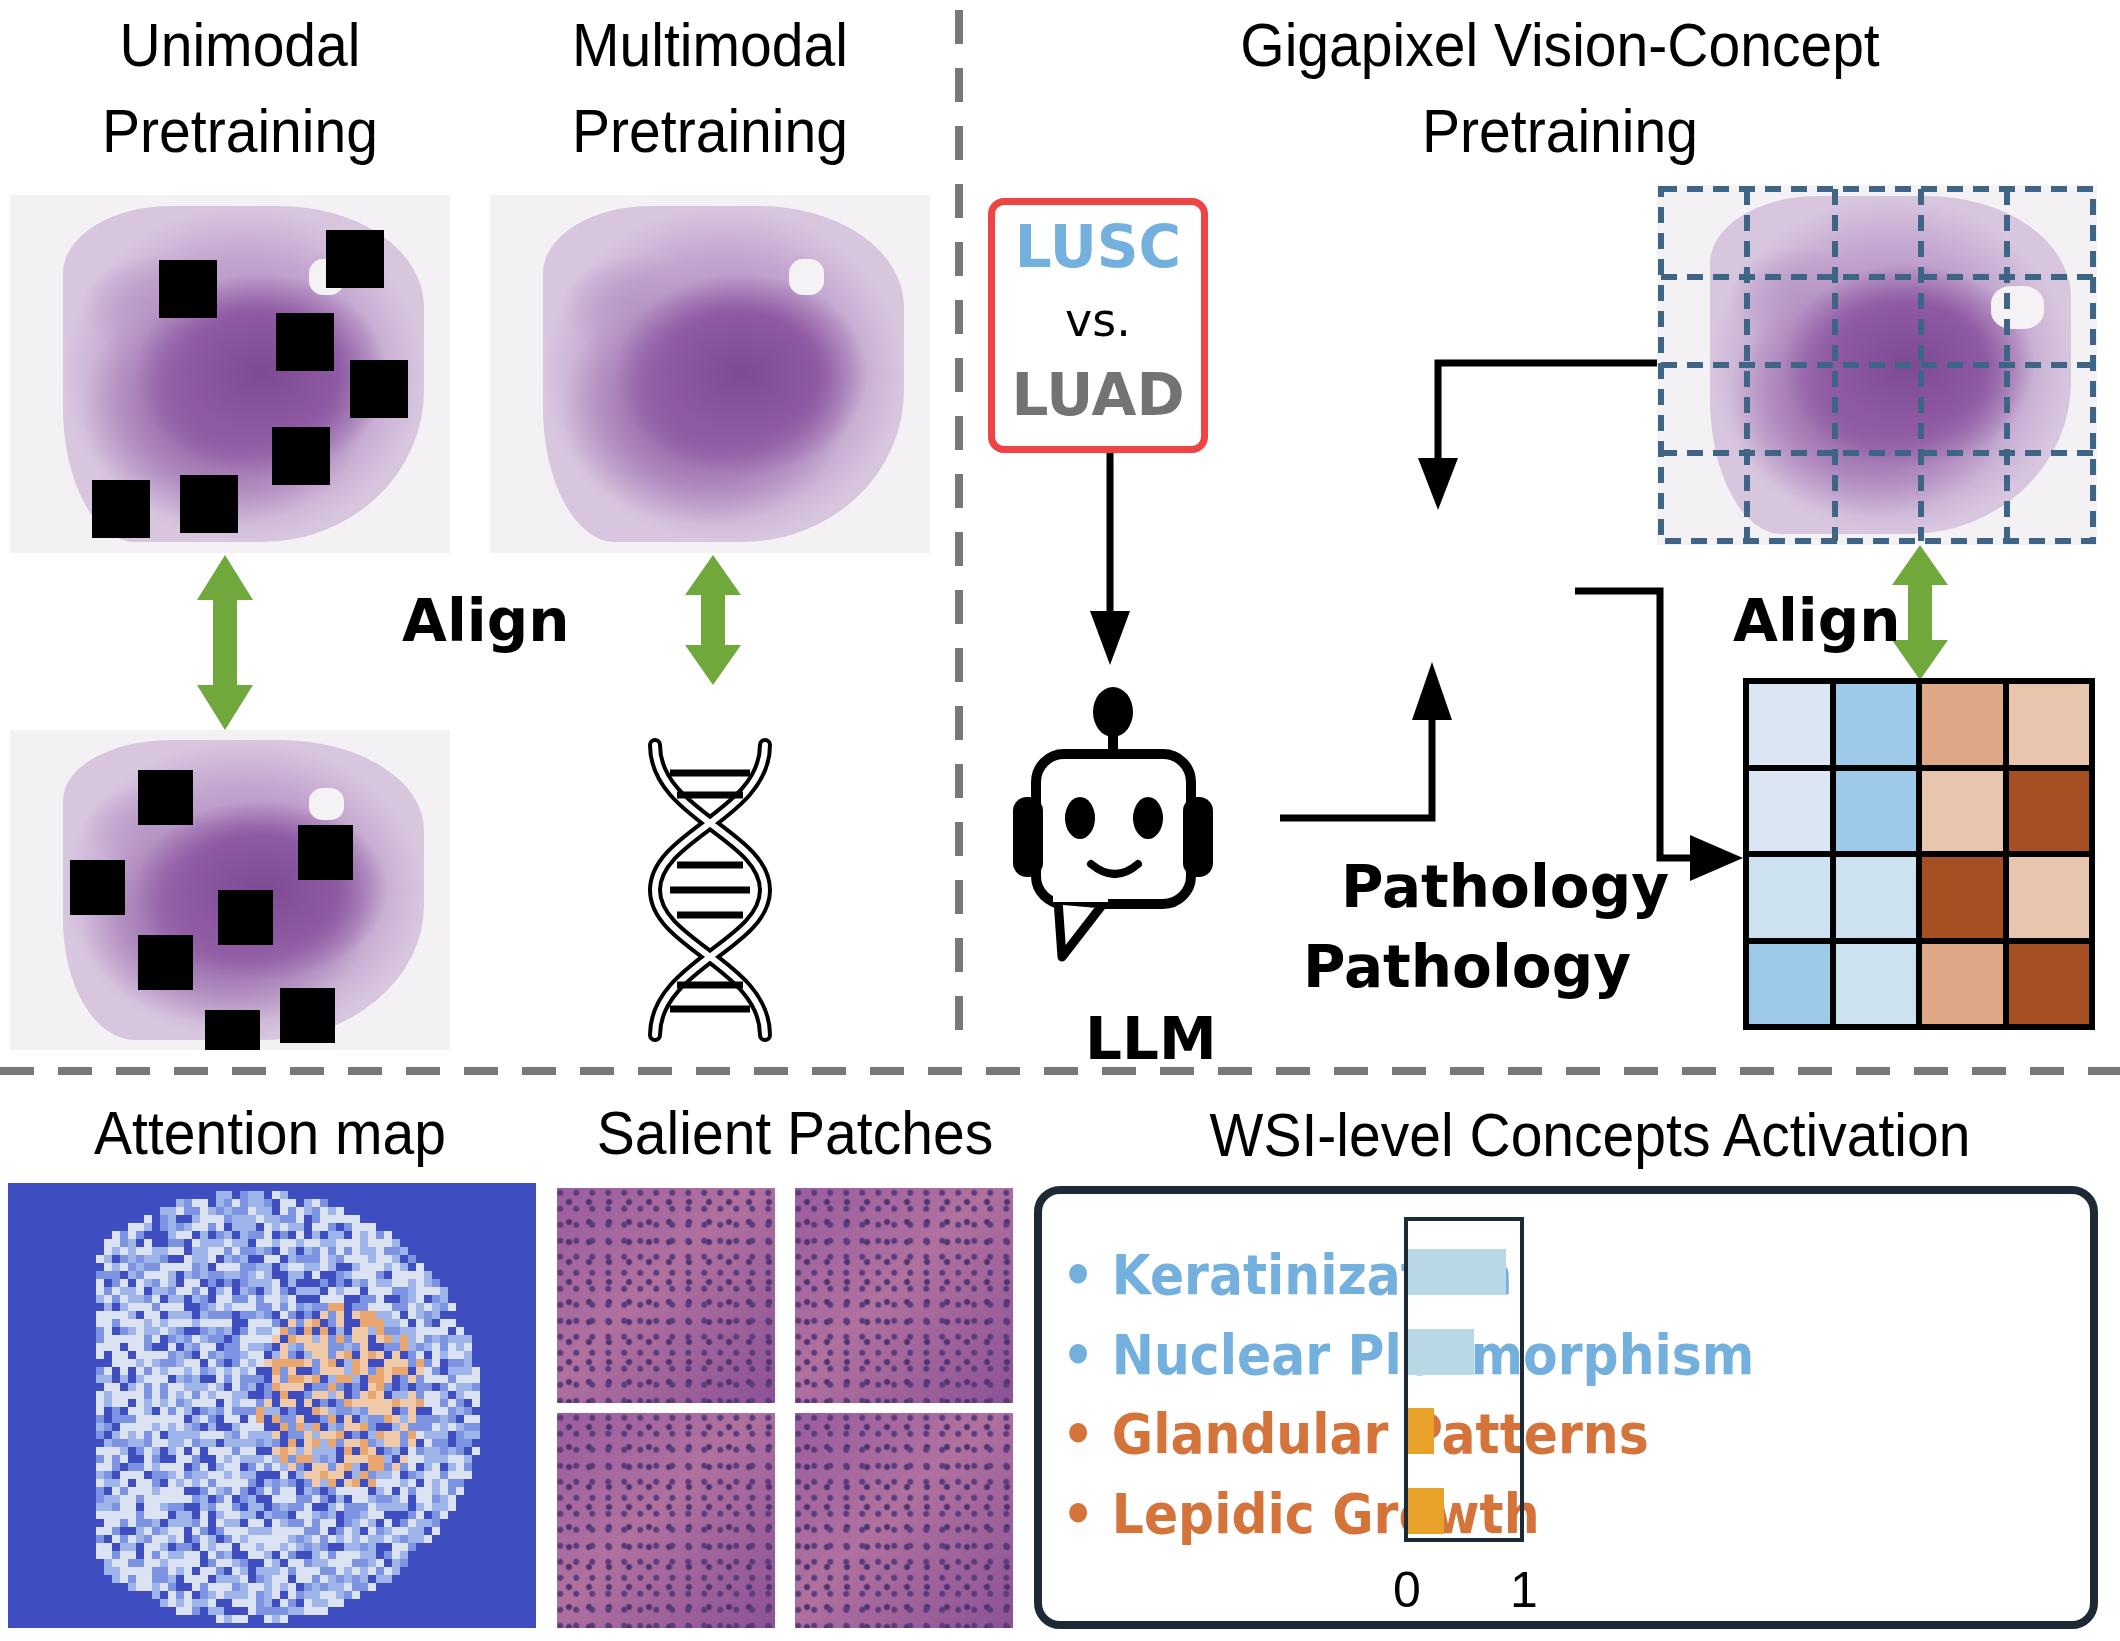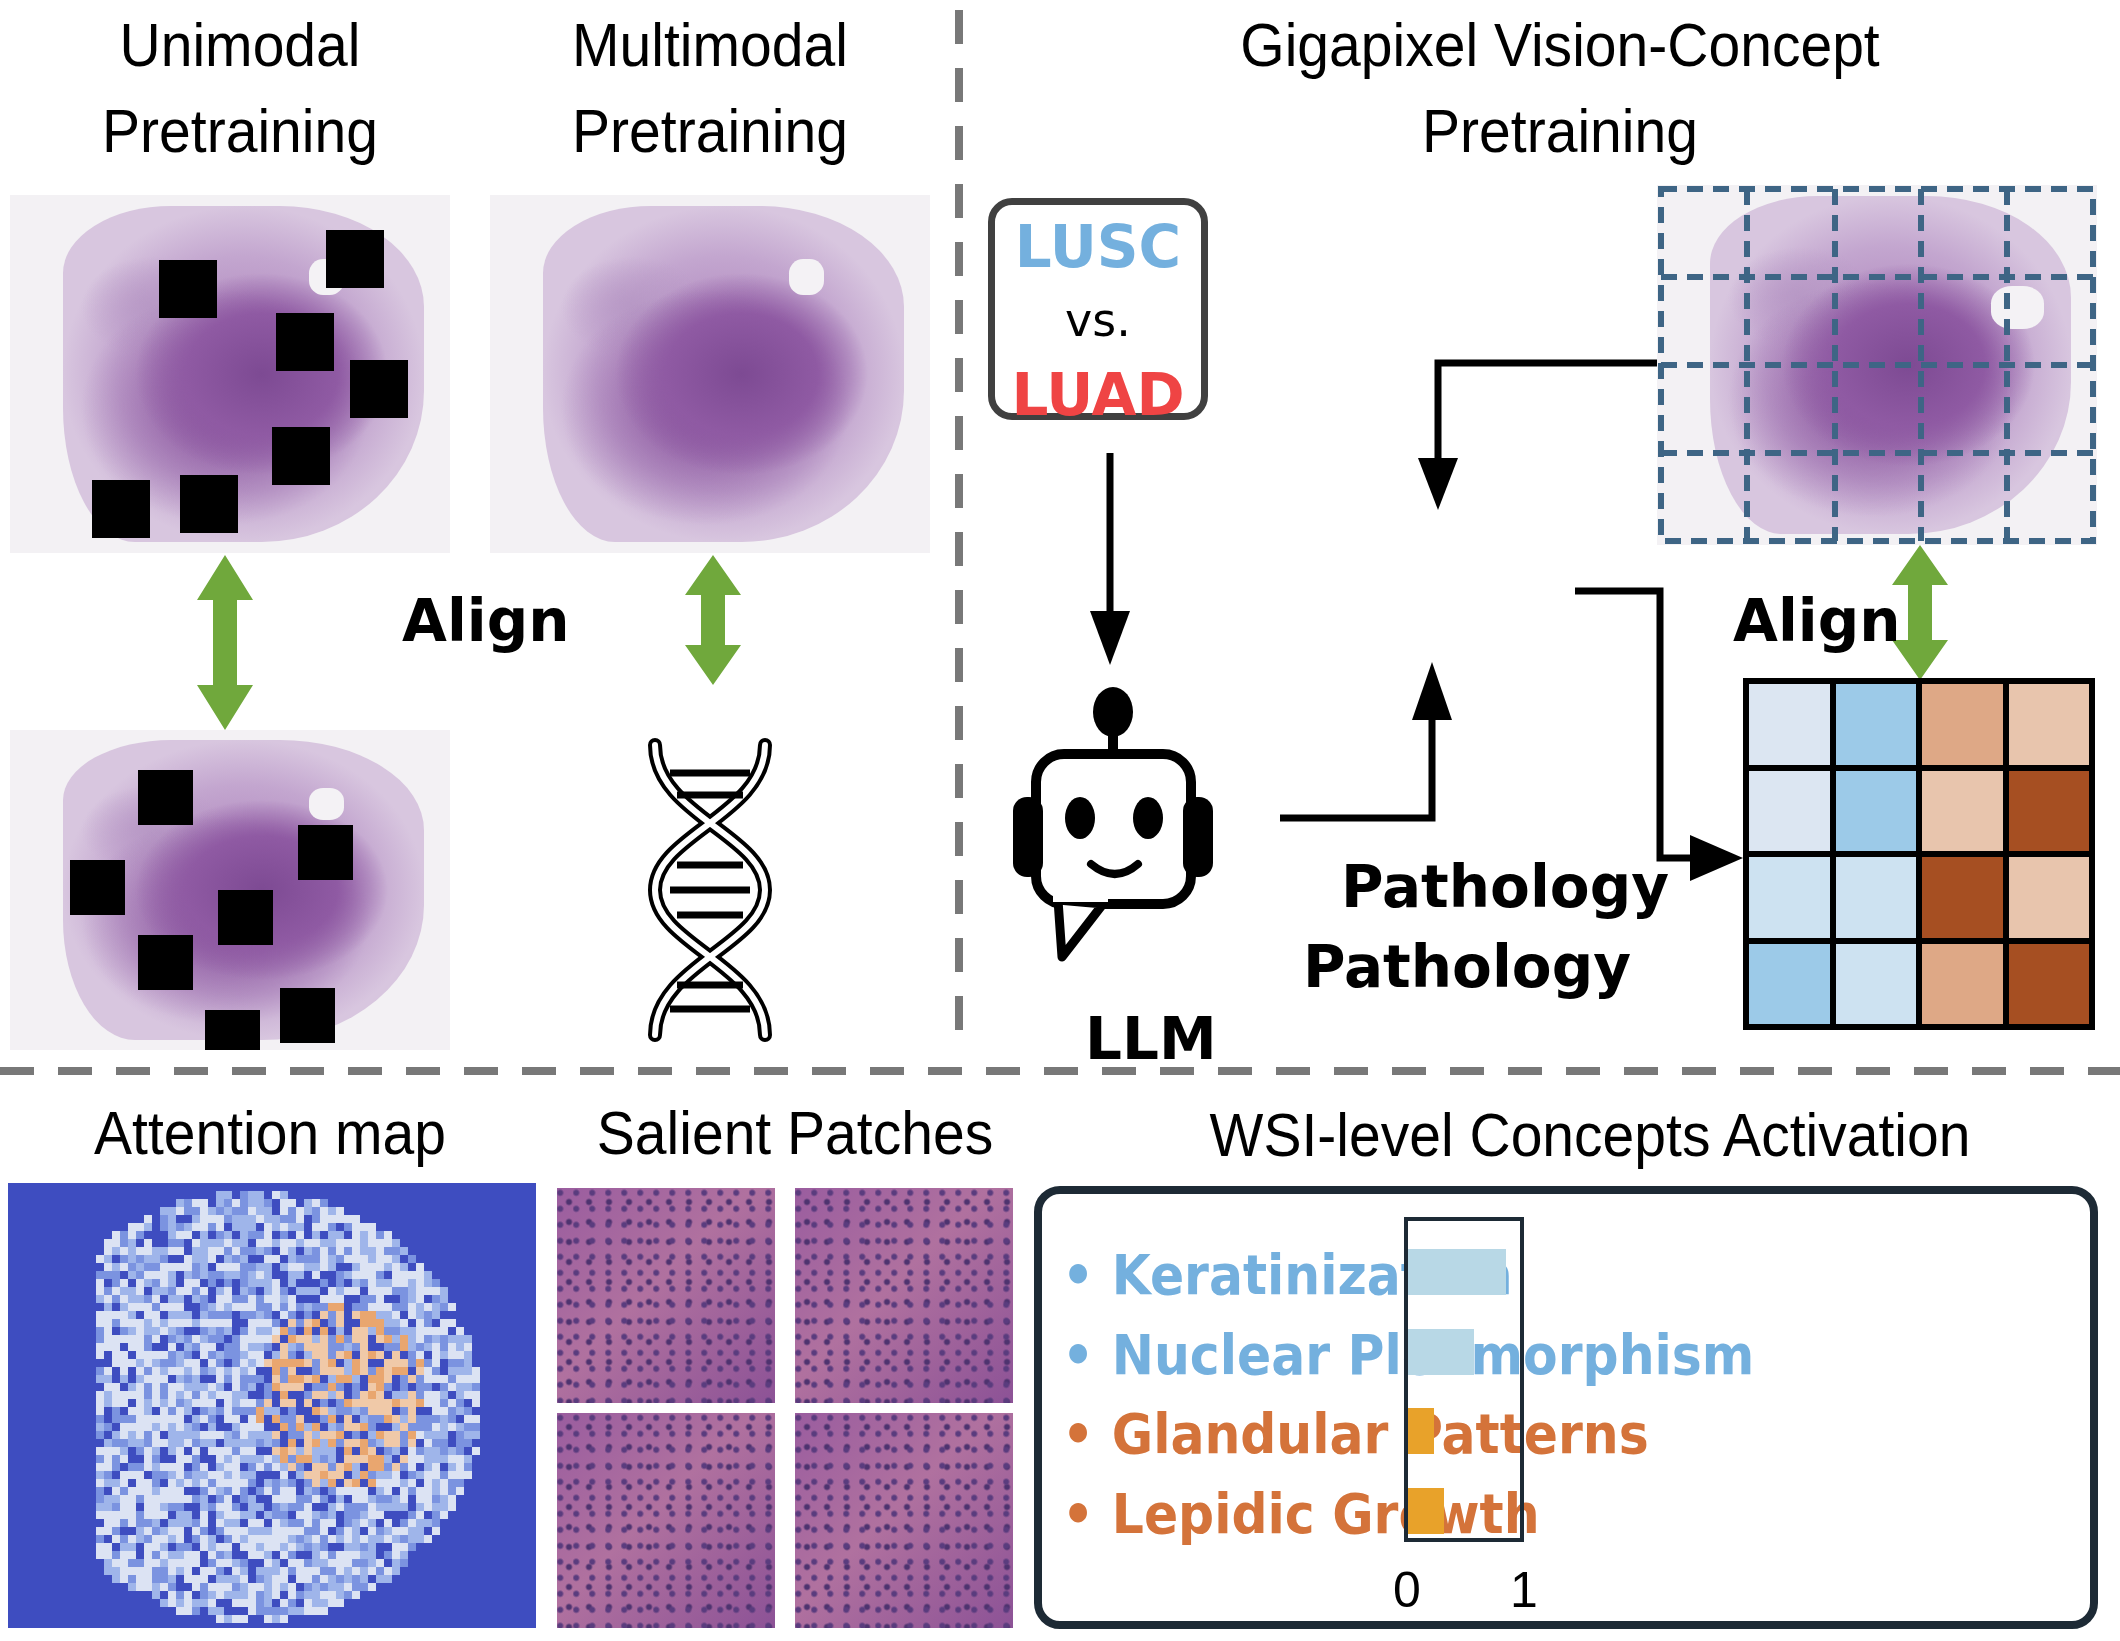--- a/index.html
+++ b/index.html
@@ -17,25 +17,25 @@
       radial-gradient(ellipse 40% 35% at 45% 60%, #86509b 0%, transparent 100%),
       radial-gradient(ellipse 20% 15% at 25% 30%, #b798c5 0%, transparent 100%),
       radial-gradient(ellipse 50% 50% at 50% 50%, #a577b4 0%, #c3a6cf 70%, #d8c6df 100%);
   }
   .wsi .hole { position: absolute; background: #f4f2f5; border-radius: 40%; }
   .mask { position: absolute; background: #000; }
   .dash-v { position: absolute; width: 8px;
     background: repeating-linear-gradient(to bottom, #787878 0 34px, transparent 34px 58px); }
   .dash-h { position: absolute; height: 8px;
     background: repeating-linear-gradient(to right, #787878 0 34px, transparent 34px 58px); }
-  .box-lusc { position: absolute; left: 988px; top: 198px; width: 220px; height: 222px;
-    border: 7px solid #404040; border-radius: 24px; box-sizing: border-box; text-align: center; }
+  .box-lusc { position: absolute; left: 988px; top: 198px; width: 220px; height: 255px;
+    border: 7px solid #ef4444; border-radius: 16px; box-sizing: border-box; text-align: center; }
   .lusc { font-family: "DejaVu Sans", sans-serif; font-weight: bold; font-size: 58px; color: #74b0de; margin-top: 8px; }
   .vs { font-family: "DejaVu Sans", sans-serif; font-size: 46px; margin-top: 12px; }
-  .luad { font-family: "DejaVu Sans", sans-serif; font-weight: bold; font-size: 58px; color: #ef4444; margin-top: 14px; }
+  .luad { font-family: "DejaVu Sans", sans-serif; font-weight: bold; font-size: 58px; color: #737373; margin-top: 14px; }
   .vlm { position: absolute; left: 1275px; top: 512px; width: 300px; height: 150px; background: #bfbfbf; border-radius: 28px; }
   .vlm-label { position: absolute; left: 88px; top: 48px; font-family: "DejaVu Sans", sans-serif; font-size: 58px; }
   .heat { position: absolute; left: 1743px; top: 678px; width: 352px; height: 352px;
     display: grid; grid-template-columns: repeat(4, 1fr); grid-template-rows: repeat(4, 1fr);
     border: 6px solid #000; box-sizing: border-box; gap: 6px; background: #000; }
   .concepts-box { position: absolute; left: 1034px; top: 1186px; width: 1064px; height: 443px;
     border: 8px solid #1d2a35; border-radius: 26px; box-sizing: border-box; }
   .concept { position: absolute; font-family: "DejaVu Sans", sans-serif; font-weight: bold; font-size: 56px; line-height: 1; white-space: nowrap; transform: scaleX(0.9); transform-origin: left center; }
   .bar-frame { position: absolute; left: 1404px; top: 1217px; width: 120px; height: 325px;
     border: 4px solid #1d2a35; border-top-color: #1d2a35; box-sizing: border-box; }

